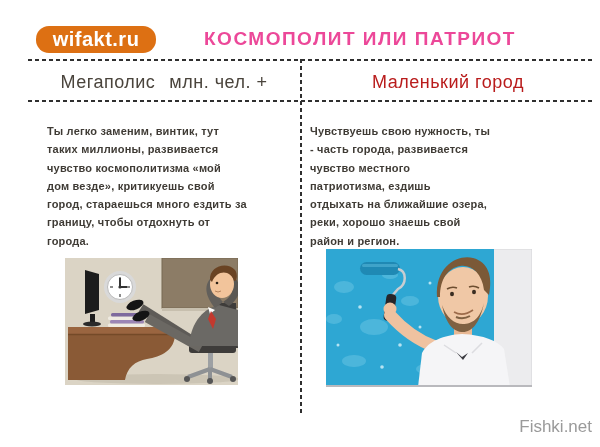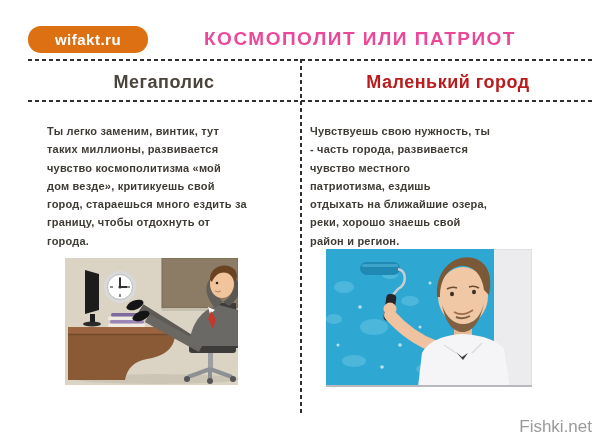--- a/index.html
+++ b/index.html
@@ -3,38 +3,38 @@
 <meta charset="utf-8">
 <style>
   html,body{margin:0;padding:0;}
   body{
     width:600px;height:447px;background:#ffffff;position:relative;overflow:hidden;
     font-family:"Liberation Sans","DejaVu Sans",sans-serif;
   }
   .abs{position:absolute;}
 
   .brand-badge{
-    left:28px;top:26px;width:120px;height:27px;background:#dd7013;border-radius:13px;
+    left:36px;top:26px;width:120px;height:27px;background:#dd7013;border-radius:13px;
     display:flex;align-items:center;justify-content:center;
-    color:#ffffff;font-weight:bold;font-size:15px;letter-spacing:.5px;
+    color:#ffffff;font-weight:bold;font-size:20px;letter-spacing:.5px;
   }
   .main-title{
     left:160px;top:28px;width:400px;text-align:center;
     color:#ec4899;font-weight:bold;font-size:19px;letter-spacing:1.5px;
   }
   .hline{
     left:28px;width:566px;height:2px;
     background:repeating-linear-gradient(to right,#2f2f2f 0 4px,transparent 4px 7px);
   }
   .vline{
     left:300px;top:59px;width:2px;height:355px;
     background:repeating-linear-gradient(to bottom,#2f2f2f 0 4px,transparent 4px 7px);
   }
   .col-header{
-    top:72px;font-weight:bold;font-size:18px;letter-spacing:.5px;
+    top:72px;font-weight:normal;font-size:18px;letter-spacing:.5px;
     display:flex;justify-content:center;align-items:baseline;gap:14px;
   }
   .col-header.left{left:28px;width:272px;color:#4a443c;}
   .col-header.right{left:302px;width:292px;color:#b91c1c;}
   .para{
     top:122px;font-weight:bold;font-size:11px;line-height:18.3px;color:#3f3b35;
     white-space:pre-line;letter-spacing:.2px;
   }
   .para.left{left:47px;width:256px;}
   .para.right{left:310px;width:260px;}
@@ -53,20 +53,21 @@
 </div>
 
 <div class="abs main-title">КОСМОПОЛИТ ИЛИ ПАТРИОТ</div>
 
 <div class="abs hline" style="top:59px"></div>
 <div class="abs hline" style="top:100px"></div>
 <div class="abs vline"></div>
 
 <div class="abs col-header left">
   <span>Мегаполис</span>
+  <span>млн. чел. +</span>
 </div>
 <div class="abs col-header right">
   <span>Маленький город</span>
 </div>
 
 <div class="abs para left">Ты легко заменим, винтик, тут
 таких миллионы, развивается
 чувство космополитизма «мой
 дом везде», критикуешь свой
 город, стараешься много ездить за

